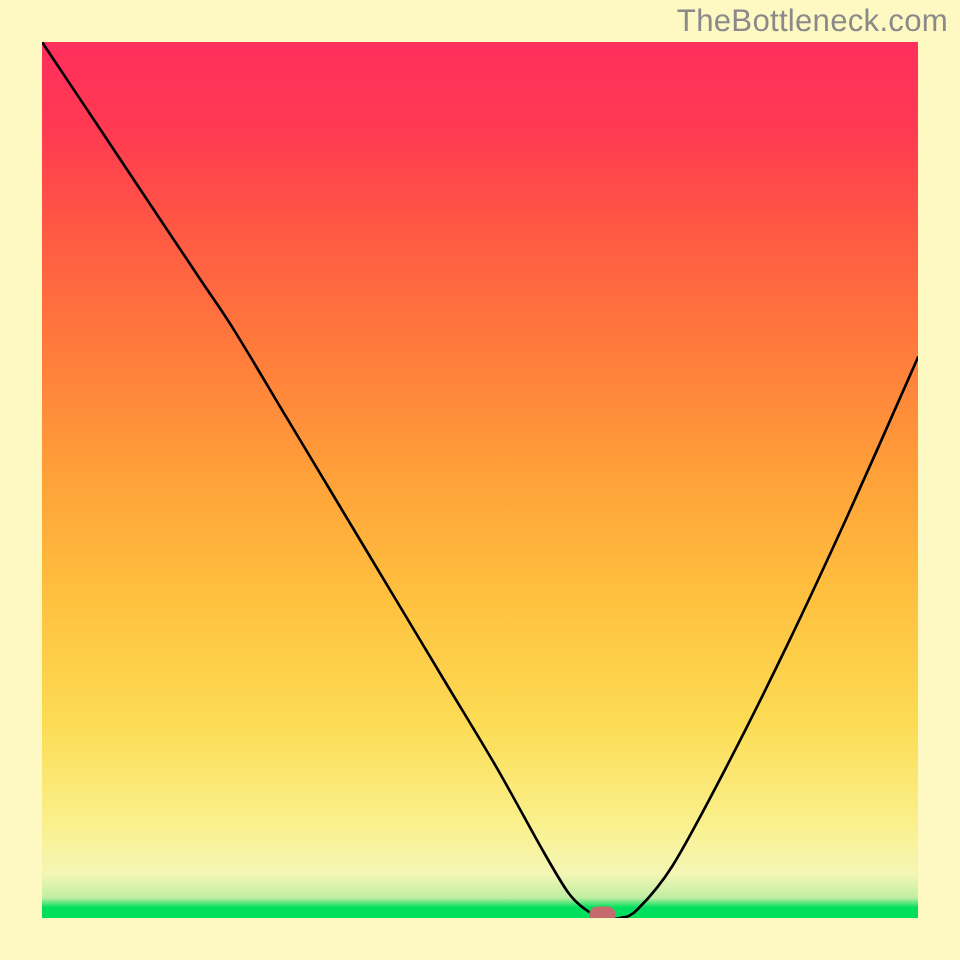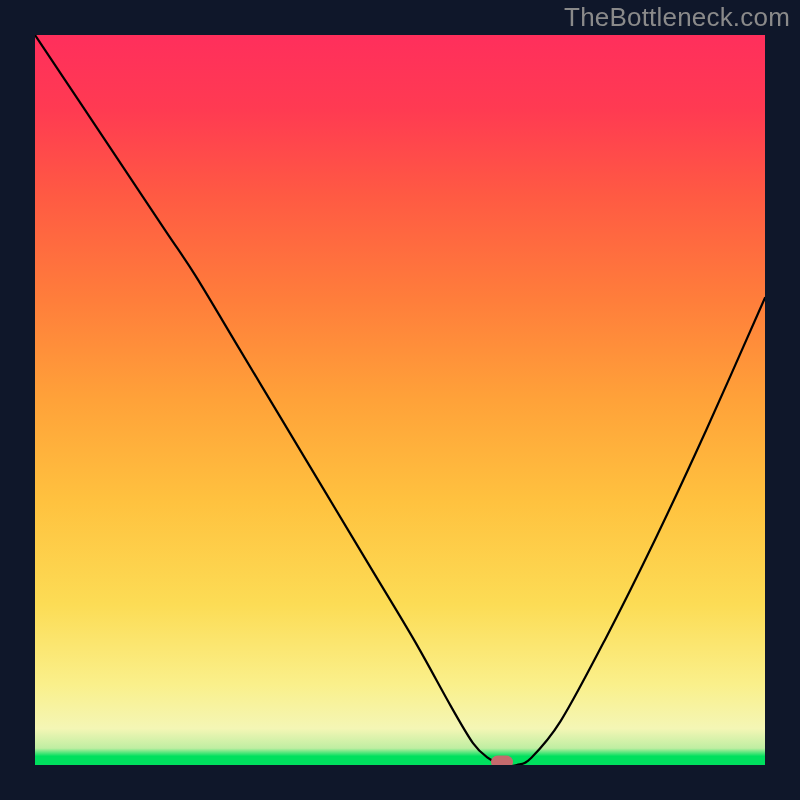--- a/index.html
+++ b/index.html
@@ -7,21 +7,21 @@
     padding: 0;
     width: 800px;
     height: 800px;
     background: #000;
     overflow: hidden;
   }
   .frame {
     position: relative;
     width: 800px;
     height: 800px;
-    background: #0f172a;
+    background: #fef9c3;
   }
   .watermark {
     position: absolute;
     top: 2px;
     right: 10px;
     font-family: Arial, Helvetica, sans-serif;
     font-size: 26px;
     font-weight: 400;
     color: #8a8a8a;
     letter-spacing: 0.2px;

